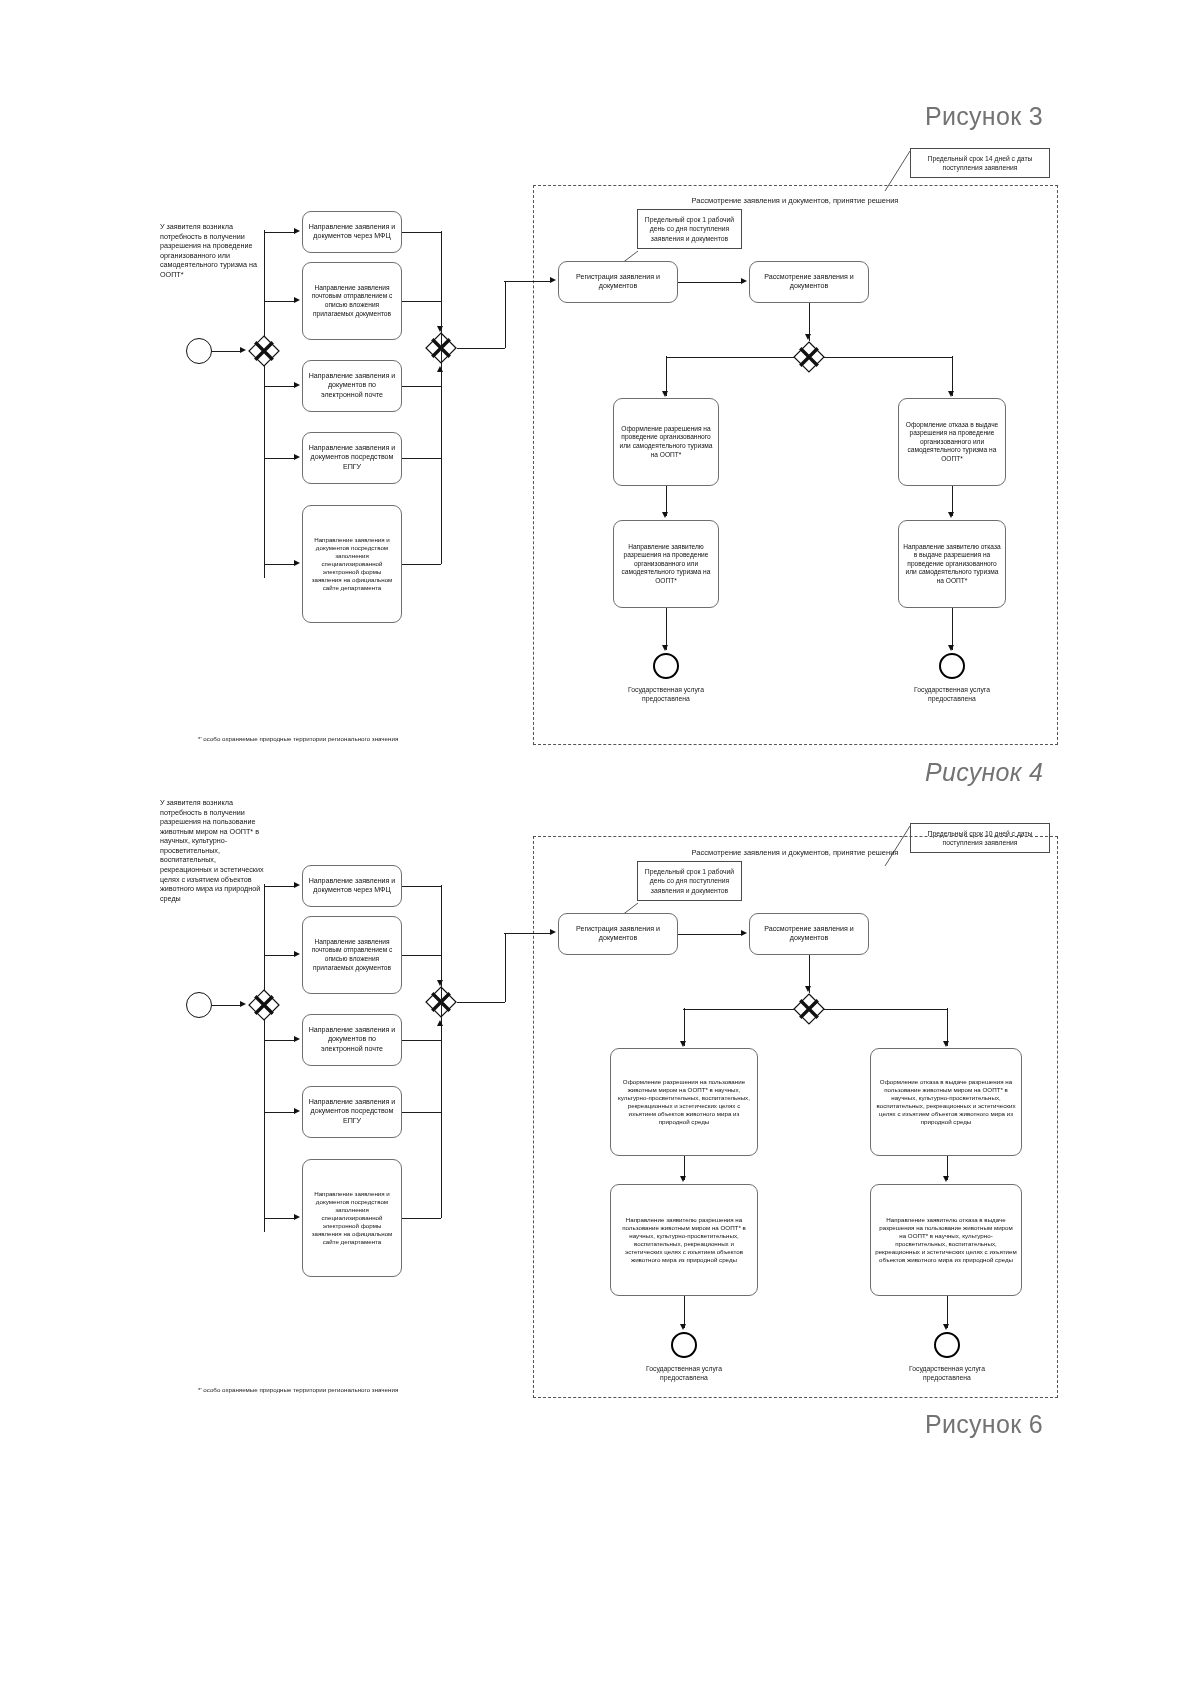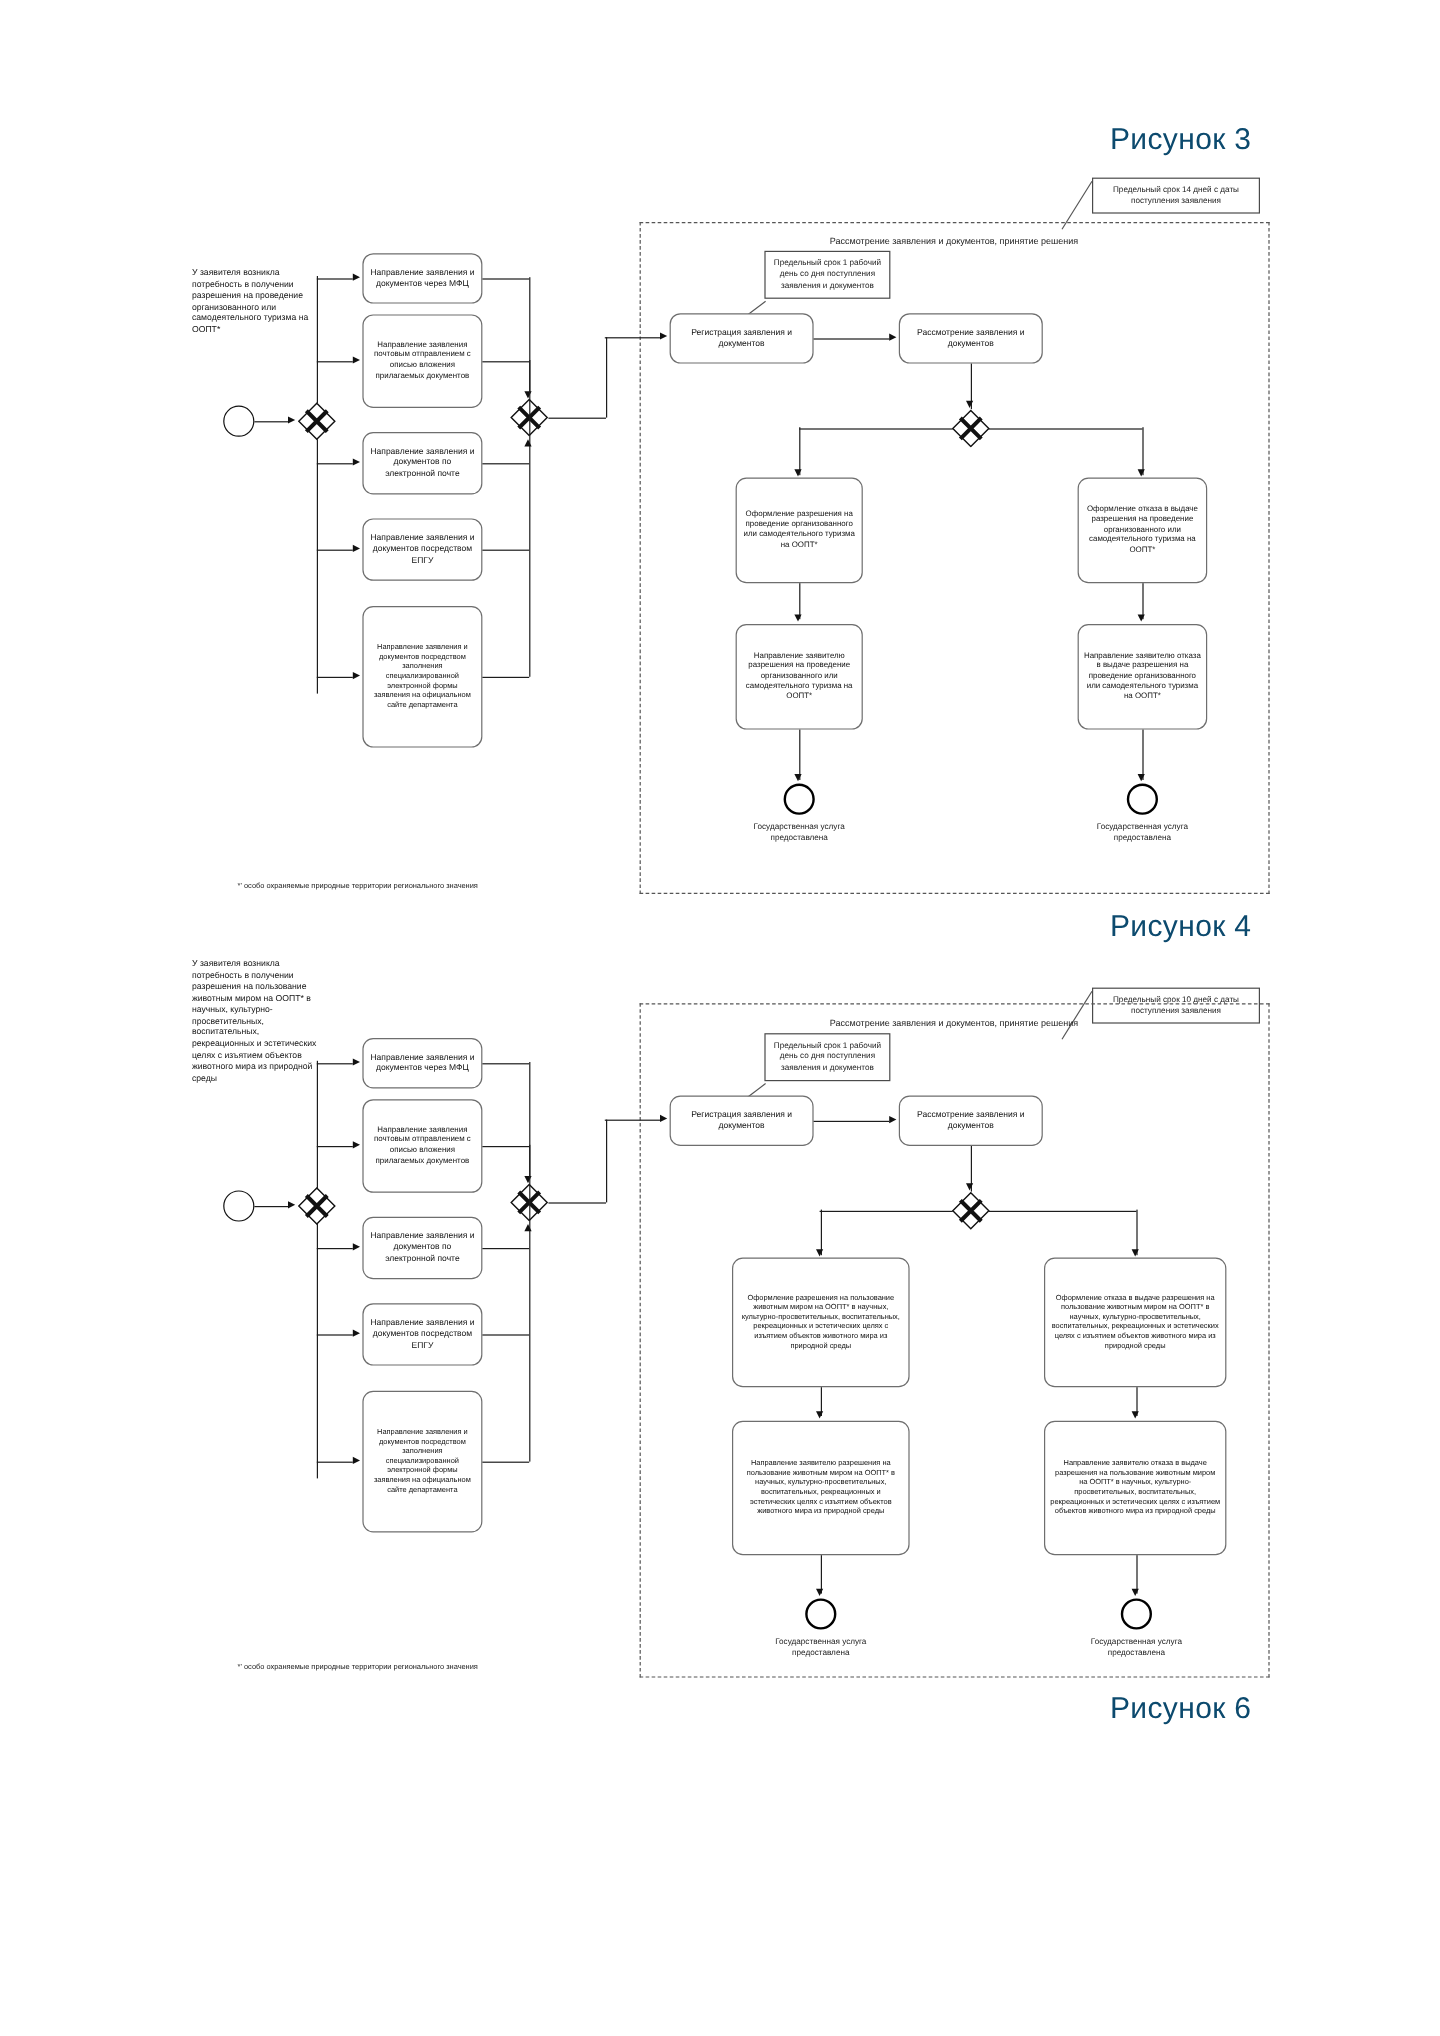--- a/index.html
+++ b/index.html
@@ -1,20 +1,20 @@
 <!DOCTYPE html>
 <html><head>
 <meta charset="utf-8">
 <style>
   html,body{margin:0;padding:0;background:#ffffff;}
   body{width:1200px;height:1697px;position:relative;
        font-family:"Liberation Sans","DejaVu Sans",sans-serif;
        color:#1a1a1a;overflow:hidden;}
 
-  .fig-title{position:absolute;font-size:25px;letter-spacing:.3px;color:#0c4a6e;white-space:nowrap;}
+  .fig-title{position:absolute;font-size:25px;letter-spacing:.3px;color:#737373;white-space:nowrap;}
 
   
   .pool{position:absolute;border:1px dashed #555;box-sizing:border-box;background:transparent;}
   .pool-label{position:absolute;font-size:7.5px;line-height:1.35;text-align:center;color:#1a1a1a;}
 
   
   .note{position:absolute;border:1px solid #4a4a4a;background:#fff;box-sizing:border-box;
         font-size:6.8px;line-height:1.35;text-align:center;color:#1a1a1a;
         display:flex;align-items:center;justify-content:center;padding:3px 5px;}
 
@@ -180,21 +180,21 @@
 <div class="ln lnv" style="left:951.5px;top:608px;height:42px;"></div>
 <div class="arw d" style="left:948px;top:645px;"></div>
 
 <div class="ev end" style="left:653px;top:653px;width:26px;height:26px;"></div>
 <div class="ev end" style="left:939px;top:653px;width:26px;height:26px;"></div>
 <div class="endlbl" style="left:606px;top:685px;width:120px;">Государственная услуга предоставлена</div>
 <div class="endlbl" style="left:892px;top:685px;width:120px;">Государственная услуга предоставлена</div>
 
 <div class="footnote" style="left:198px;top:735px;width:230px;">*' особо охраняемые природные территории регионального значения</div>
 
-<div class="fig-title" style="left:925px;top:758px;">Рисунок 4</div>
+<div class="fig-title" style="left:925px;top:758px;font-style:italic;">Рисунок 4</div>
 
 <div class="note" style="left:910px;top:823px;width:140px;height:30px;">Предельный срок 10 дней с даты поступления заявления</div>
 <svg style="position:absolute;left:884px;top:825px;" width="30" height="42">
     <line x1="1" y1="41" x2="26" y2="1" stroke="#555" stroke-width="1"></line>
   </svg>
 
 <div class="pool" style="left:533px;top:836px;width:525px;height:562px;"></div>
 <div class="pool-label" style="left:660px;top:848px;width:270px;">Рассмотрение заявления и документов, принятие решения</div>
 
 <div class="note" style="left:637px;top:861px;width:105px;height:40px;">Предельный срок 1 рабочий день со дня поступления заявления и документов</div>

